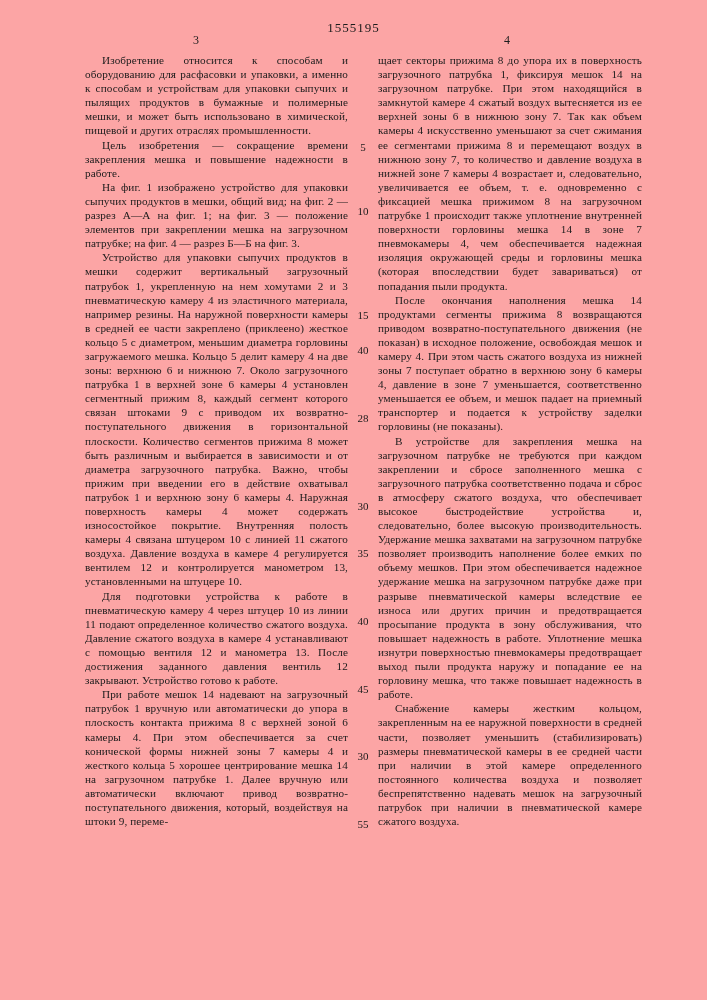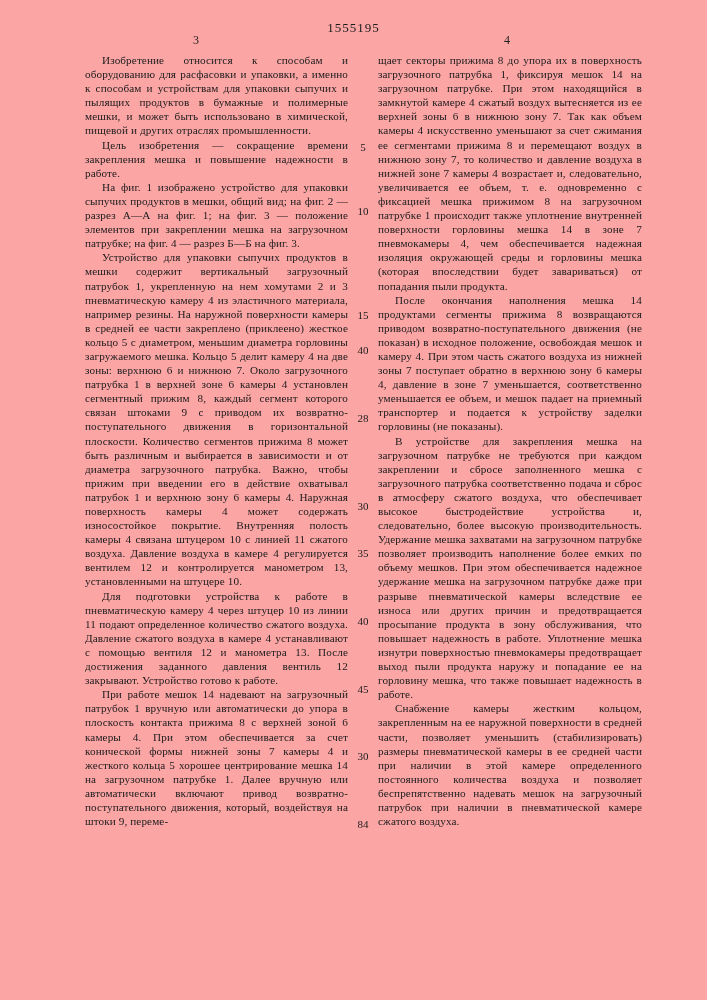--- a/index.html
+++ b/index.html
@@ -102,21 +102,21 @@
       <span>5</span>
       <span>10</span>
       <span>15</span>
       <span>40</span>
       <span>28</span>
       <span>30</span>
       <span>35</span>
       <span>40</span>
       <span>45</span>
       <span>30</span>
-      <span>84</span>
+      <span>55</span>
     </div>
 
     <div class="col right">
       <p class="noindent">щает секторы прижима 8 до упора их в поверхность загрузочного патрубка 1, фиксируя мешок 14 на загрузочном патрубке. При этом находящийся в замкнутой камере 4 сжатый воздух вытесняется из ее верхней зоны 6 в нижнюю зону 7. Так как объем камеры 4 искусственно уменьшают за счет сжимания ее сегментами прижима 8 и перемещают воздух в нижнюю зону 7, то количество и давление воздуха в нижней зоне 7 камеры 4 возрастает и, следовательно, увеличивается ее объем, т. е. одновременно с фиксацией мешка прижимом 8 на загрузочном патрубке 1 происходит также уплотнение внутренней поверхности горловины мешка 14 в зоне 7 пневмокамеры 4, чем обеспечивается надежная изоляция окружающей среды и горловины мешка (которая впоследствии будет завариваться) от попадания пыли продукта.</p>
       <p>После окончания наполнения мешка 14 продуктами сегменты прижима 8 возвращаются приводом возвратно-поступательного движения (не показан) в исходное положение, освобождая мешок и камеру 4. При этом часть сжатого воздуха из нижней зоны 7 поступает обратно в верхнюю зону 6 камеры 4, давление в зоне 7 уменьшается, соответственно уменьшается ее объем, и мешок падает на приемный транспортер и подается к устройству заделки горловины (не показаны).</p>
       <p>В устройстве для закрепления мешка на загрузочном патрубке не требуются при каждом закреплении и сбросе заполненного мешка с загрузочного патрубка соответственно подача и сброс в атмосферу сжатого воздуха, что обеспечивает высокое быстродействие устройства и, следовательно, более высокую производительность. Удержание мешка захватами на загрузочном патрубке позволяет производить наполнение более емких по объему мешков. При этом обеспечивается надежное удержание мешка на загрузочном патрубке даже при разрыве пневматической камеры вследствие ее износа или других причин и предотвращается просыпание продукта в зону обслуживания, что повышает надежность в работе. Уплотнение мешка изнутри поверхностью пневмокамеры предотвращает выход пыли продукта наружу и попадание ее на горловину мешка, что также повышает надежность в работе.</p>
       <p>Снабжение камеры жестким кольцом, закрепленным на ее наружной поверхности в средней части, позволяет уменьшить (стабилизировать) размеры пневматической камеры в ее средней части при наличии в этой камере определенного постоянного количества воздуха и позволяет беспрепятственно надевать мешок на загрузочный патрубок при наличии в пневматической камере сжатого воздуха.</p>
     </div>
 
   </div>

